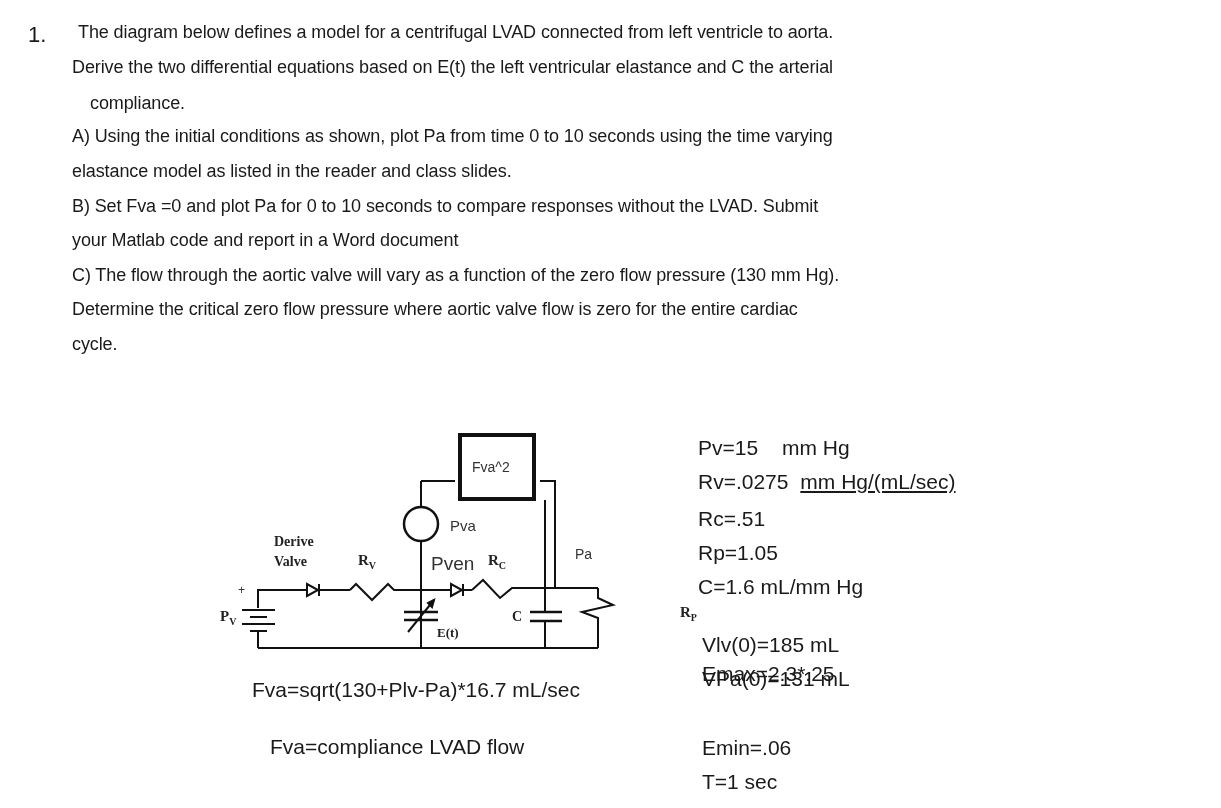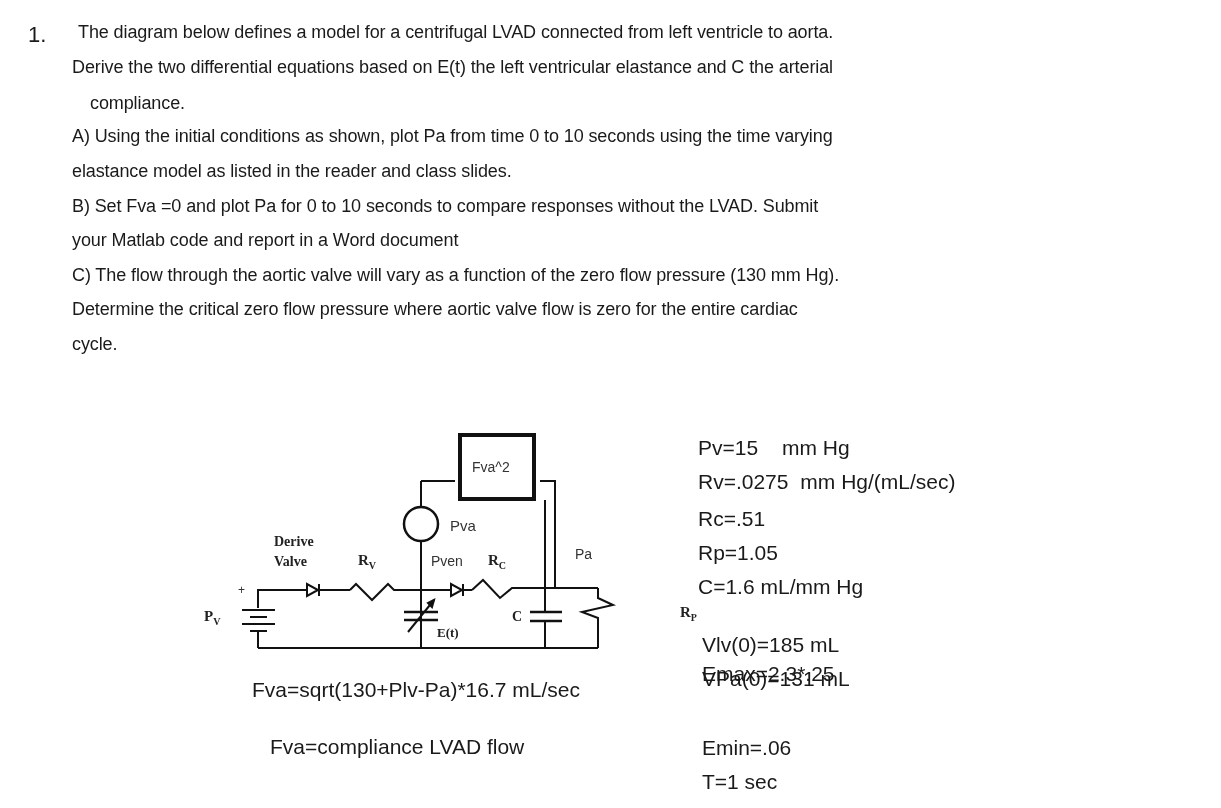--- a/index.html
+++ b/index.html
@@ -88,39 +88,39 @@
   </g>
 
   <rect x="460" y="435" width="74" height="64" fill="#fff" stroke="#111" stroke-width="4"></rect>
 </svg>
 
 <div class="label sans-sm" style="left:472px;top:459px;">Fva^2</div>
 <div class="label sans-sm" style="left:450px;top:517px;font-size:15px;">Pva</div>
 <div class="label serif-b" style="left:274px;top:534px;">Derive</div>
 <div class="label serif-b" style="left:274px;top:554px;">Valve</div>
 <div class="label serif-b" style="left:358px;top:552px;font-size:15px;"><span>R</span><sub style="font-size:10px;">V</sub></div>
-<div class="label sans-sm" style="left:431px;top:553px;font-size:14px;">Pven</div>
+<div class="label sans-sm" style="left:431px;top:553px;font-size:19px;">Pven</div>
 <div class="label serif-b" style="left:488px;top:552px;font-size:15px;"><span>R</span><sub style="font-size:10px;">C</sub></div>
 <div class="label sans-sm" style="left:575px;top:546px;">Pa</div>
 <div class="label sans-sm" style="left:238px;top:583px;font-size:12px;">+</div>
-<div class="label serif-b" style="left:204px;top:608px;font-size:15px;"><span>P</span><sub style="font-size:10px;">V</sub></div>
+<div class="label serif-b" style="left:220px;top:608px;font-size:15px;"><span>P</span><sub style="font-size:10px;">V</sub></div>
 <div class="label serif-b" style="left:437px;top:625px;font-size:13px;">E(t)</div>
 <div class="label serif-b" style="left:512px;top:609px;font-size:14px;">C</div>
 <div class="label serif-b" style="left:680px;top:604px;font-size:15px;"><span>R</span><sub style="font-size:10px;">P</sub></div>
 
 <div class="formula" style="left:252px;top:678px;">Fva=sqrt(130+Plv-Pa)*16.7 mL/sec</div>
 <div class="formula" style="left:270px;top:735px;">Fva=compliance LVAD flow</div>
 
 <div class="param" style="top:436px;">
   <span>Pv=15</span>
   <span style="margin-left:18px;">mm Hg</span>
 </div>
 <div class="param" style="top:470px;">
   <span>Rv=.0275</span>
-  <span style="margin-left:6px;">mm Hg/(mL/sec)</span>
+  <span style="margin-left:6px;text-decoration:underline;">mm Hg/(mL/sec)</span>
 </div>
 <div class="param" style="top:507px;">Rc=.51</div>
 <div class="param" style="top:541px;">Rp=1.05</div>
 <div class="param" style="top:575px;">C=1.6 mL/mm Hg</div>
 
 <div class="param" style="top:633px;left:690px;">Vlv(0)=185 mL</div>
 <div class="param" style="top:667px;left:690px;">VPa(0)=131 mL</div>
 <div class="param" style="top:662px;left:690px;text-align:center;">Emax=2.3*.25</div>
 <div class="param" style="top:736px;left:690px;">Emin=.06</div>
 <div class="param" style="top:770px;left:690px;">T=1 sec</div>

